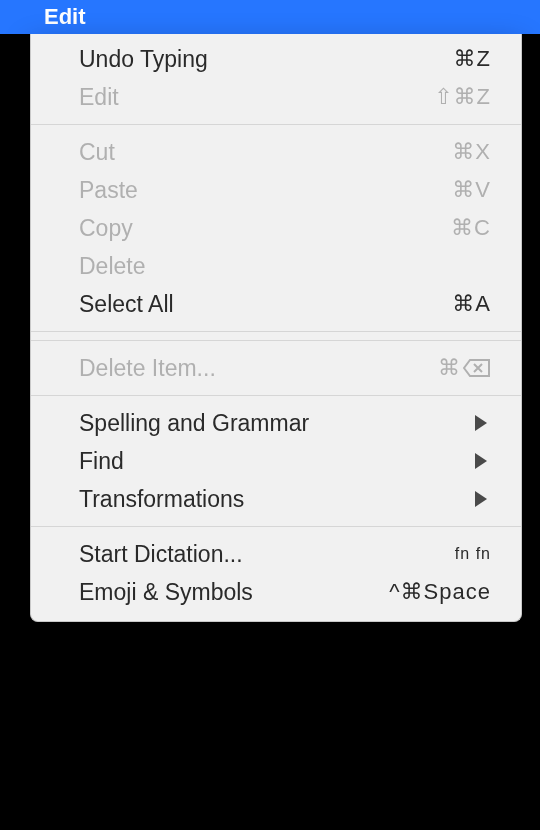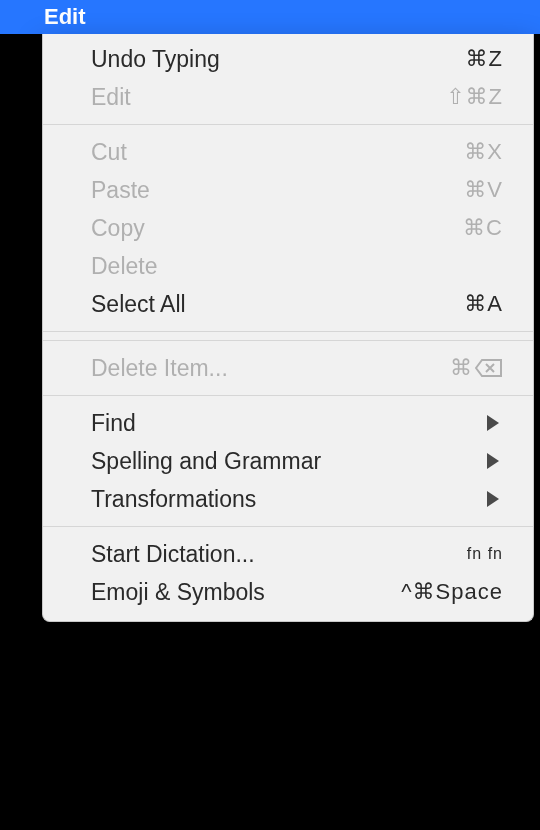--- a/index.html
+++ b/index.html
@@ -26,21 +26,20 @@
       position: absolute;
       top: 34px;
       left: 30px;
       width: 492px;
       background: #f1f1f1;
       border: 1px solid #c9c9c9;
       border-top: none;
       border-radius: 0 0 8px 8px;
       padding: 6px 0 10px 0;
       box-shadow: 0 10px 30px rgba(0,0,0,0.3);
-      margin-left: 12px;
     }
     .menu-item {
       display: flex;
       align-items: center;
       justify-content: space-between;
       height: 38px;
       padding: 0 30px 0 48px;
       font-size: 23px;
       cursor: default;
     }
@@ -134,27 +133,27 @@
           <path d="M7 2 L26 2 L26 18 L7 18 L1 10 Z" fill="none" stroke="#b0b0b0" stroke-width="2"></path>
           <path d="M11 6 L19 14 M19 6 L11 14" stroke="#b0b0b0" stroke-width="2"></path>
         </svg>
       </span>
     </span>
   </div>
 
   <div class="separator"></div>
 
   <div class="menu-item">
-    <span class="label">Find</span>
+    <span class="label">Spelling and Grammar</span>
     <span class="shortcut">
         <span class="submenu-arrow"></span>
       </span>
   </div>
   <div class="menu-item">
-    <span class="label">Spelling and Grammar</span>
+    <span class="label">Find</span>
     <span class="shortcut">
         <span class="submenu-arrow"></span>
       </span>
   </div>
   <div class="menu-item">
     <span class="label">Transformations</span>
     <span class="shortcut">
         <span class="submenu-arrow"></span>
       </span>
   </div>

